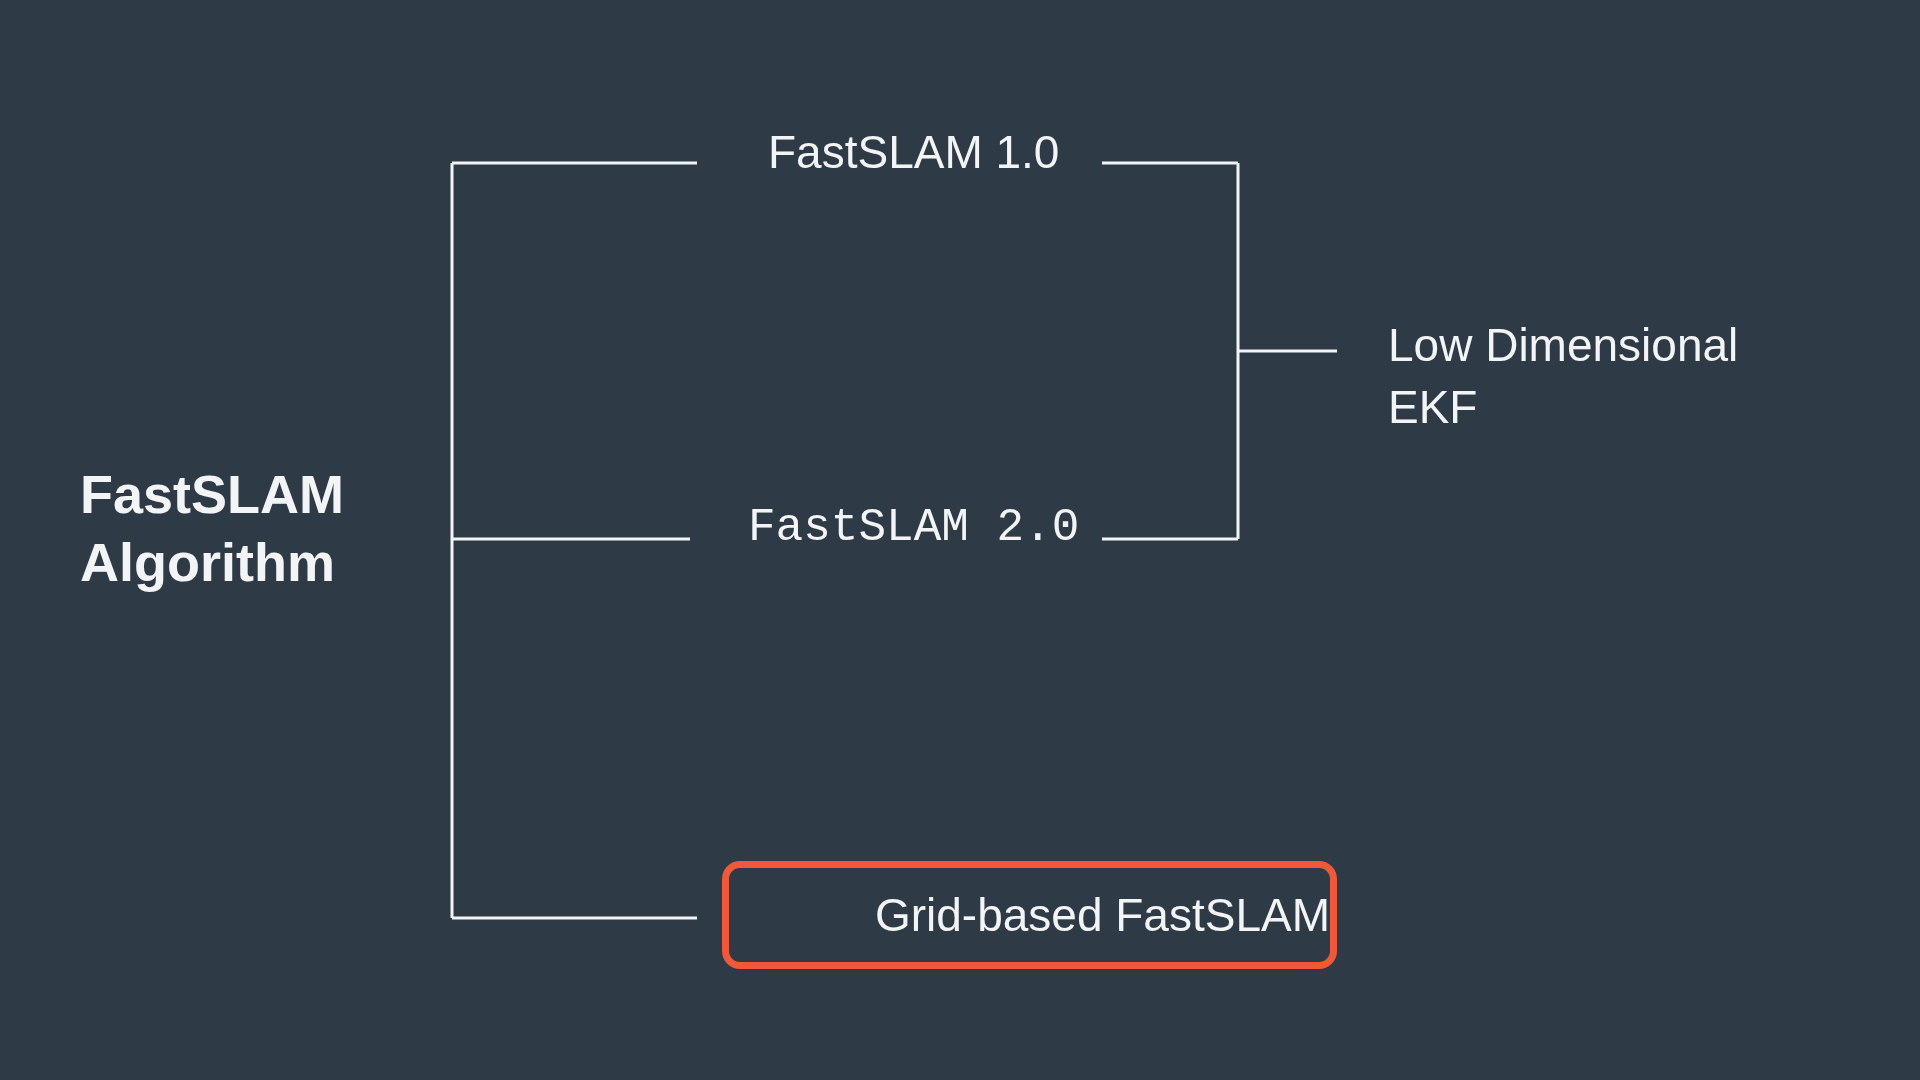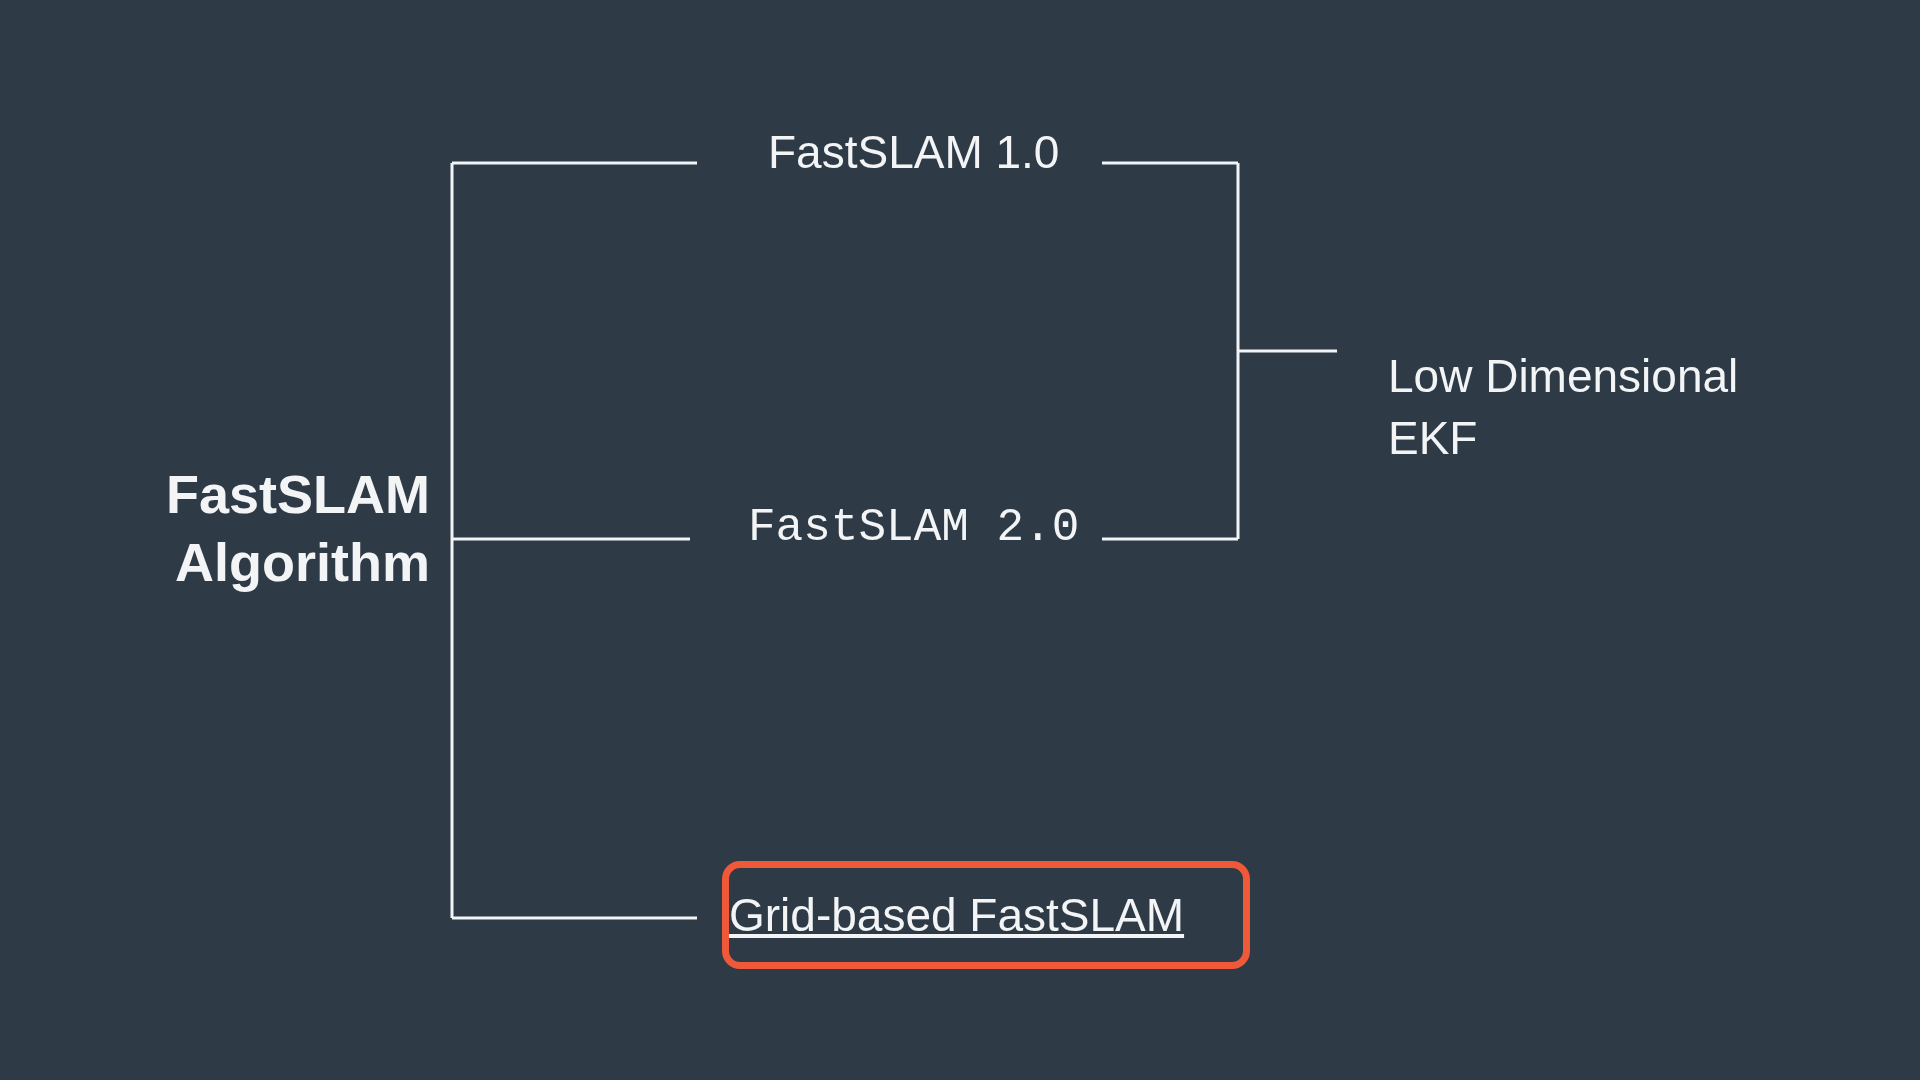--- a/index.html
+++ b/index.html
@@ -28,21 +28,21 @@
   }
   .connectors line {
     stroke: var(--line);
     stroke-width: 3;
   }
   .root-title {
     position: absolute;
     left: 80px;
     top: 460px;
     width: 350px;
-    text-align: right;
+    text-align: left;
     font-size: 54px;
     font-weight: 700;
     line-height: 68px;
     color: var(--text);
   }
   .node {
     position: absolute;
     font-size: 46px;
     font-weight: 400;
     line-height: 56px;
@@ -50,37 +50,35 @@
     white-space: nowrap;
   }
   .node-fs1 { left: 768px; top: 124px; }
   .node-fs2 { left: 748px; top: 500px; font-family: Liberation Mono, monospace; }
   .node-ekf {
     left: 1388px;
     top: 314px;
     width: 440px;
     white-space: normal;
     line-height: 62px;
-    margin-top: 31px;
   }
   .node-box {
     position: absolute;
     left: 722px;
     top: 861px;
-    width: 528px;
+    width: 615px;
     height: 108px;
     border: 7px solid var(--highlight-border);
     border-radius: 18px;
     display: flex;
     align-items: center;
-    justify-content: flex-start;
+    justify-content: flex-end;
     font-size: 46px;
     color: var(--text);
     white-space: nowrap;
-    text-decoration: underline;
   }
 </style>
 </head>
 <body>
 
 <div class="canvas">
 
   <svg class="connectors" viewBox="0 0 1920 1080" xmlns="http://www.w3.org/2000/svg">
     <line x1="452" y1="163" x2="452" y2="918"></line>
     <line x1="452" y1="163" x2="697" y2="163"></line>

